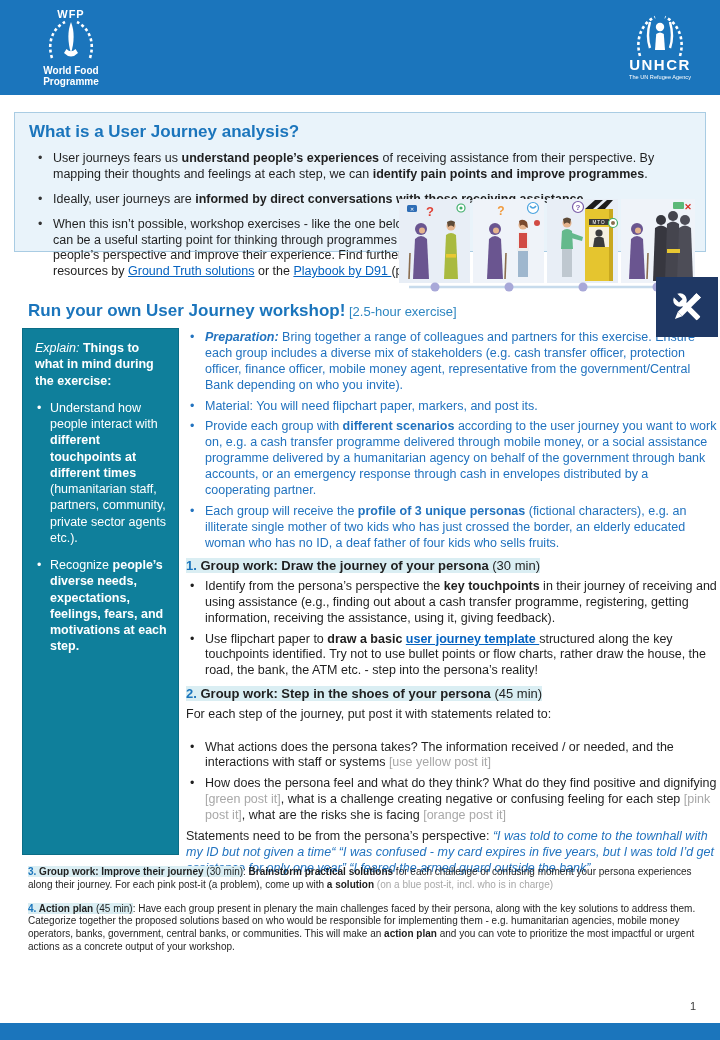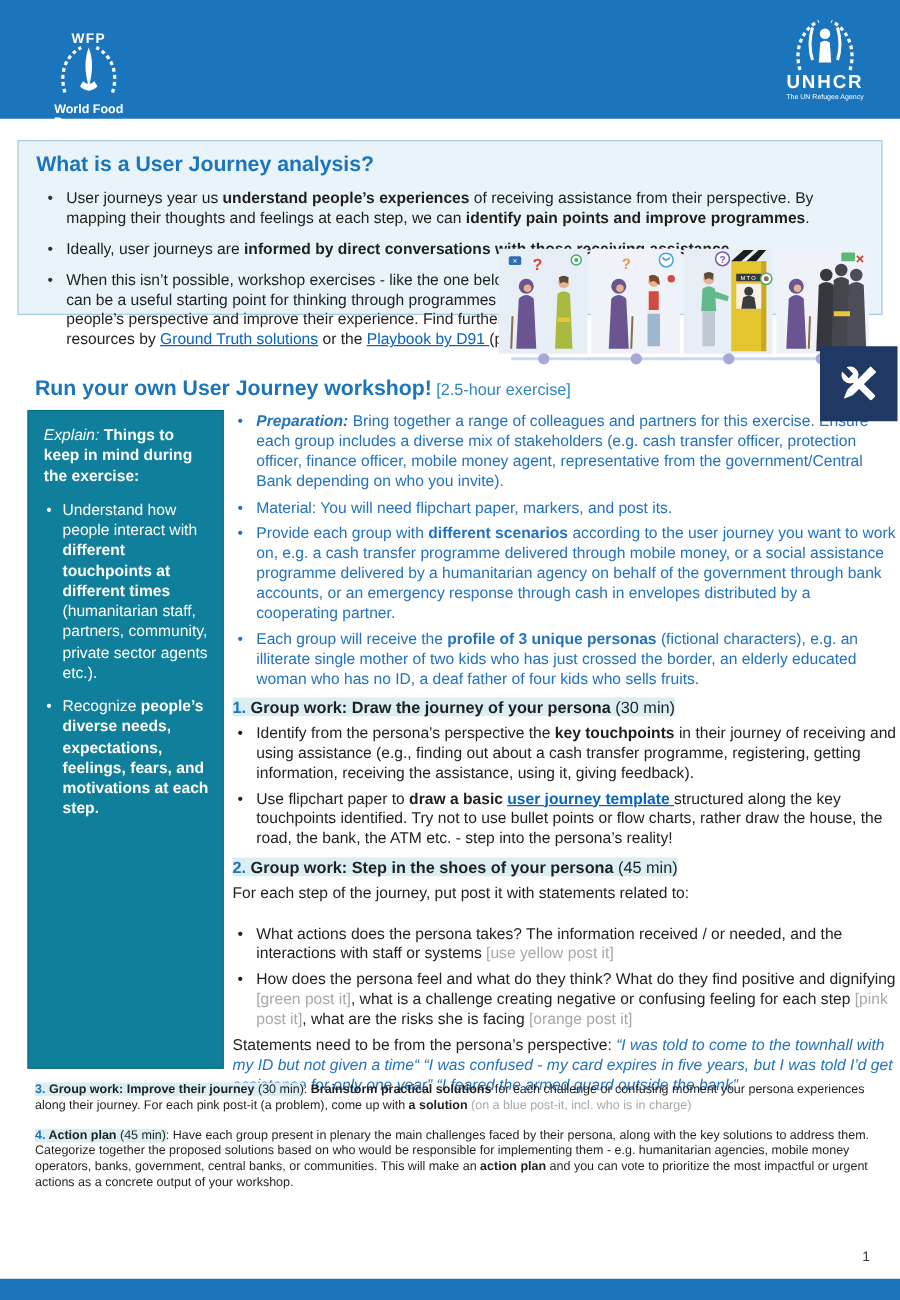--- a/index.html
+++ b/index.html
@@ -2,21 +2,21 @@
 <html><head>
 <meta charset="utf-8">
 <style>
   html,body{margin:0;padding:0;}
   body{
     width:720px;height:1040px;position:relative;background:#fff;
     font-family:"Liberation Sans",sans-serif;color:#1f1f1f;overflow:hidden;
   }
   
   .header{position:absolute;left:0;top:0;width:720px;height:95px;background:#1B75BC;}
-  .wfp-logo{position:absolute;left:22px;top:6px;width:98px;text-align:right;color:#fff;margin-top:16px;}
+  .wfp-logo{position:absolute;left:22px;top:6px;width:98px;text-align:right;color:#fff;}
   .header-titles{position:absolute;left:110px;top:17px;}
   .eyebrow{font-size:15px;color:#fff;letter-spacing:.3px;}
   .page-title{font-size:19.5px;font-weight:bold;color:#fff;margin:4px 0 0;}
   .unhcr-logo{position:absolute;right:12px;top:4px;width:96px;text-align:center;color:#fff;}
   
   .intro-box{position:absolute;left:14px;top:112px;width:692px;height:140px;box-sizing:border-box;
     background:#E9F3FA;border:1px solid #A9CCE3;padding:7px 14px 6px;}
   .box-title{color:#1B75BC;font-size:17px;font-weight:bold;margin:2px 0 9px;}
   .intro-box ul{margin:0;padding:0;list-style:none;}
   .intro-box li{position:relative;padding-left:24px;margin-bottom:9px;font-size:12.5px;line-height:1.27;}
@@ -91,21 +91,21 @@
         <path d="M43,46 L44.2,30 Q48,27 51.8,30 L53,46 Z" fill="#fff"></path>
         <text x="48" y="66" font-size="15" font-weight="bold" fill="#fff" text-anchor="middle" letter-spacing="1.5">UNHCR</text>
         <text x="48" y="75" font-size="5.6" fill="#fff" text-anchor="middle">The UN Refugee Agency</text>
       </svg>
     </div>
   </header>
 
   <section class="intro-box">
     <h2 class="box-title">What is a User Journey analysis?</h2>
     <ul>
-      <li><span>User journeys year us </span><span class="b">understand people’s experiences</span><span> of receiving assistance from their perspective. By mapping their thoughts and feelings at each step, we can </span><span class="b">identify pain points and improve programmes</span><span>.</span></li>
+      <li><span>User journeys fears us </span><span class="b">understand people’s experiences</span><span> of receiving assistance from their perspective. By mapping their thoughts and feelings at each step, we can </span><span class="b">identify pain points and improve programmes</span><span>.</span></li>
       <li><span>Ideally, user journeys are </span><span class="b">informed by direct conversations with those receiving assistance</span><span>.</span></li>
       <li class="narrow"><span>When this isn’t possible, workshop exercises - like the one below - can be a useful starting point for thinking through programmes from people’s perspective and improve their experience. Find further resources by </span><span class="link">Ground Truth solutions</span><span> or the </span><span class="link">Playbook by D91 </span><span>(p.7).</span></li>
     </ul>
 
     <div class="journey-illustration">
       <svg viewBox="0 0 296 96" width="298" height="96">
         <rect x="0" y="2" width="71" height="84" fill="#E8EEF6"></rect>
         <rect x="74" y="2" width="71" height="84" fill="#EFF3F9"></rect>
         <rect x="148" y="2" width="71" height="84" fill="#E8EEF6"></rect>
         <rect x="222" y="2" width="74" height="84" fill="#EFF3F9"></rect>
@@ -200,21 +200,21 @@
         <rect x="-2.8" y="-15" width="5.6" height="4" fill="#fff"></rect>
       </g>
     </svg>
   </div>
 
   <h2 class="workshop-heading">
     <span class="main">Run your own User Journey workshop!</span><span class="duration"> [2.5-hour exercise]</span>
   </h2>
 
   <aside class="sidebar">
-    <p class="sidebar-intro"><span class="i">Explain:</span><span class="b"> Things to keep in mind during the exercise:</span></p>
+    <p class="sidebar-intro"><span class="i">Explain:</span><span class="b"> Things to what in mind during the exercise:</span></p>
     <ul>
       <li><span>Understand how people interact with </span><span class="b">different touchpoints at different times</span><span> (humanitarian staff, partners, community, private sector agents etc.).</span></li>
       <li><span>Recognize </span><span class="b">people’s diverse needs, expectations, feelings, fears, and motivations at each step.</span></li>
     </ul>
   </aside>
 
   <main class="main-col">
     <ul class="blue-bullets">
       <li><span class="bi">Preparation:</span><span> Bring together a range of colleagues and partners for this exercise. Ensure each group includes a diverse mix of stakeholders (e.g. cash transfer officer, protection officer, finance officer, mobile money agent, representative from the government/Central Bank depending on who you invite).</span></li>
       <li><span>Material: You will need flipchart paper, markers, and post its.</span></li>

